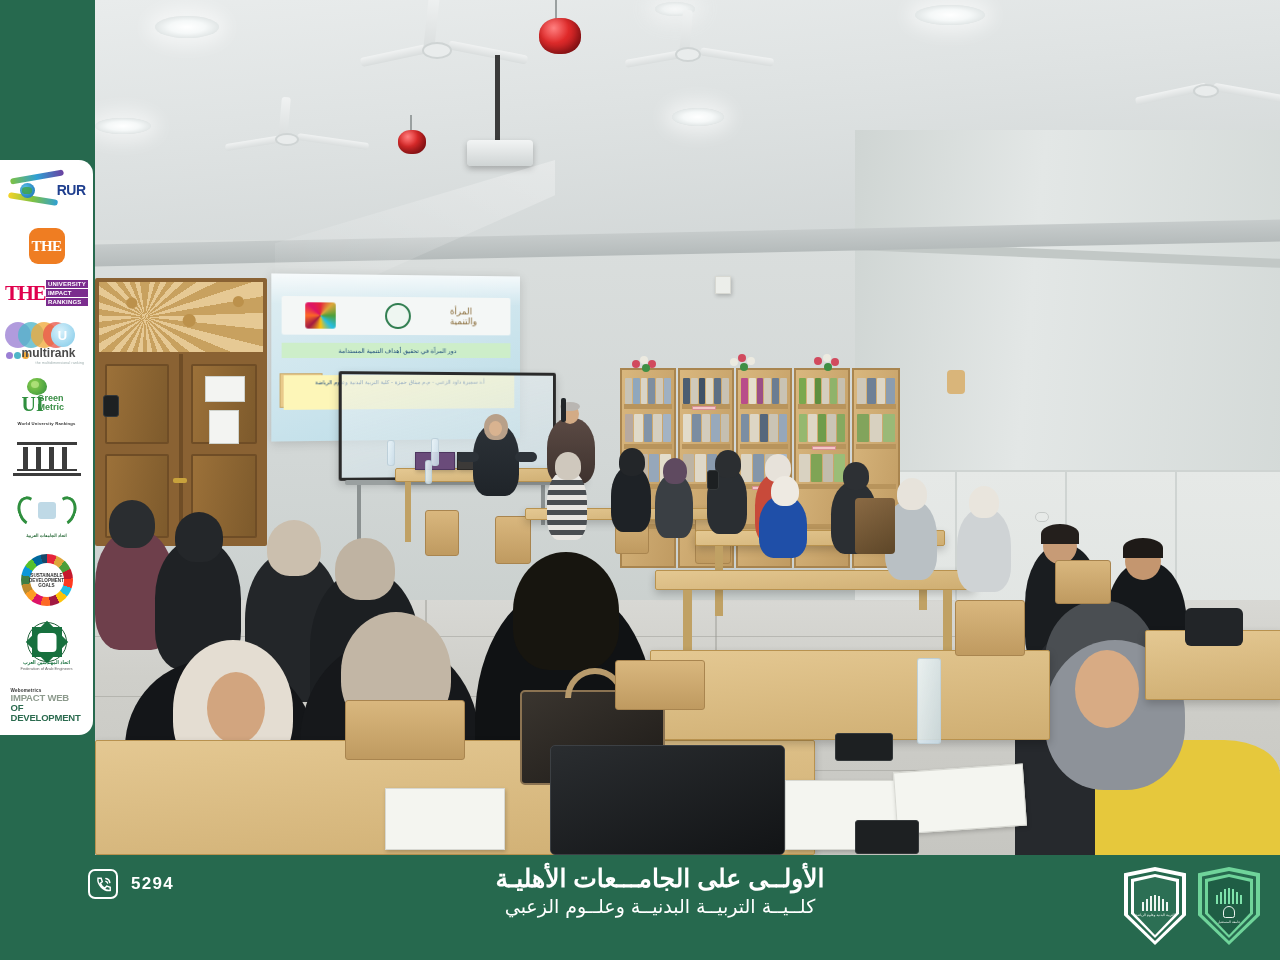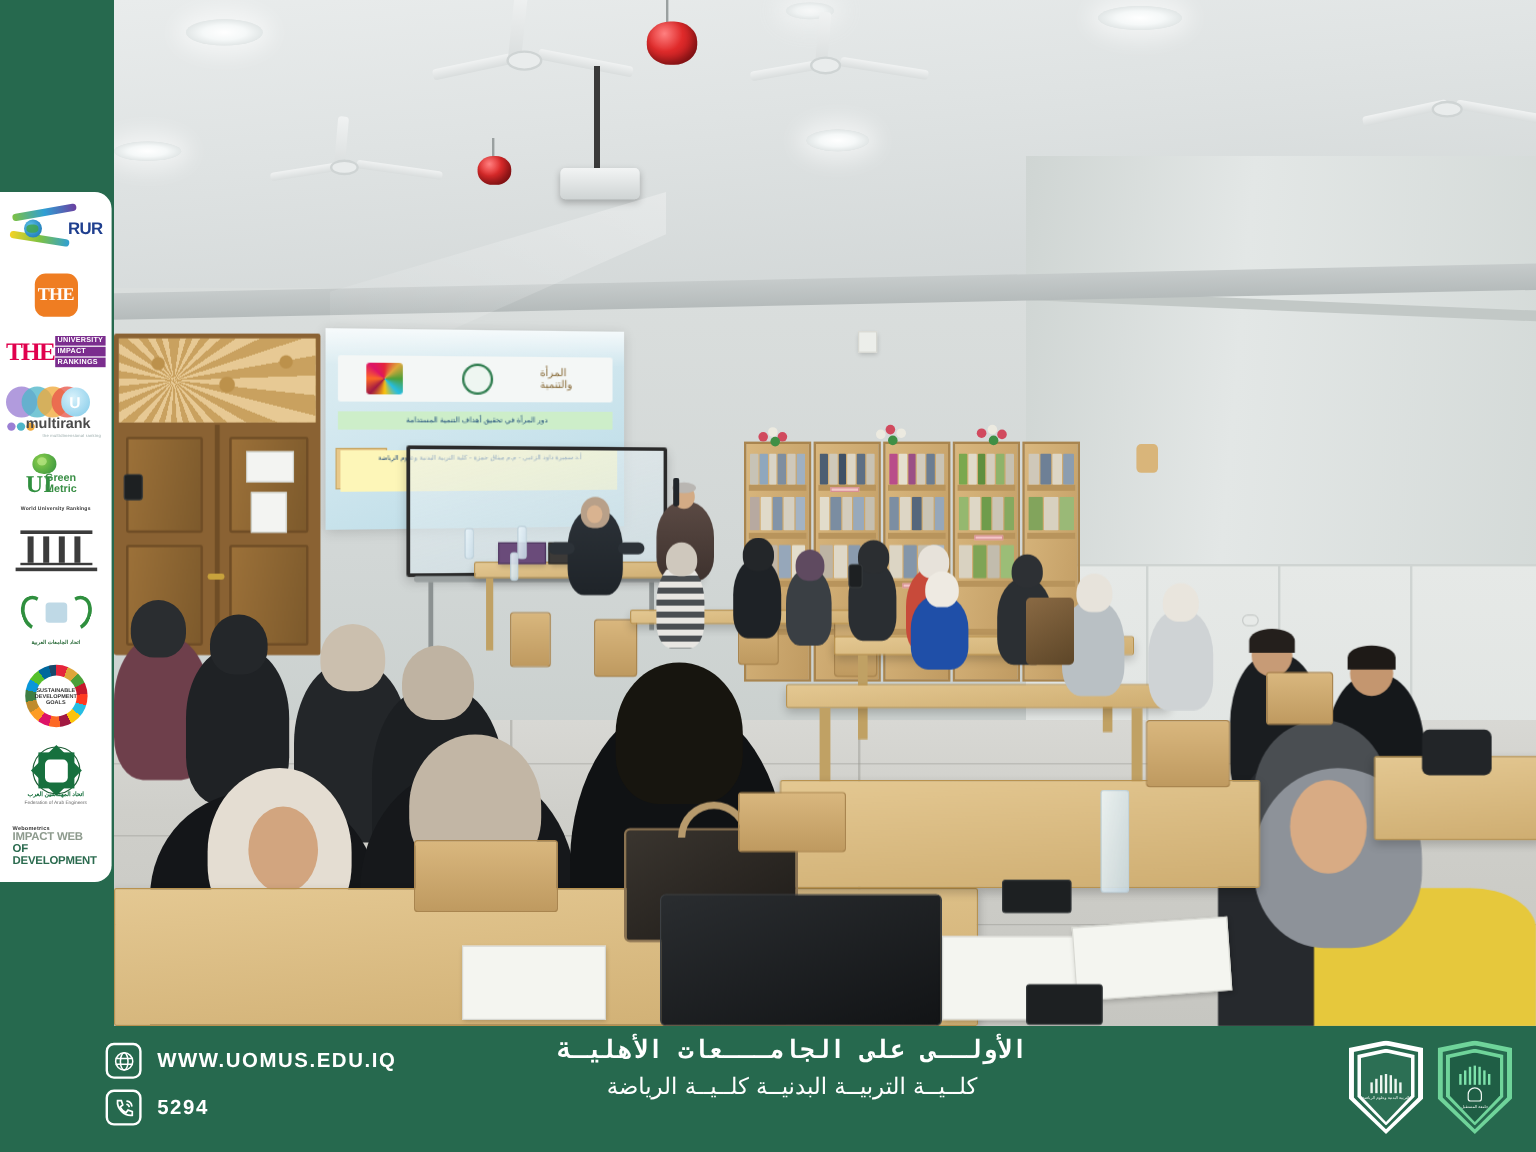--- a/index.html
+++ b/index.html
@@ -231,21 +231,21 @@
   .papers{position:absolute;background:#f4f5f0;border:1px solid #d7d8d2;box-shadow:1px 2px 4px rgba(0,0,0,.2);}
 
   
   #footer{position:absolute;left:0;bottom:0;width:1280px;height:105px;background:#26694e;z-index:7;}
   #contact{position:absolute;left:88px;top:14px;width:300px;}
   .contact-row{display:flex;align-items:center;gap:13px;margin-bottom:9px;}
   .ci{width:30px;height:30px;border:2px solid #fff;border-radius:7px;
      display:flex;align-items:center;justify-content:center;color:#fff;}
   .contact-txt{color:#fff;font-size:17px;font-weight:700;letter-spacing:1.3px;}
   #footer-center{position:absolute;left:380px;top:8px;width:560px;text-align:center;color:#fff;}
-  .f-ar1{font-size:21px;font-weight:700;font-family:Liberation Mono, monospace;direction:rtl;letter-spacing:0px;line-height:30px;}
+  .f-ar1{font-size:25px;font-weight:700;font-family:Liberation Sans, sans-serif;direction:rtl;letter-spacing:0px;line-height:30px;}
   .f-ar2{font-size:19px;font-family:"DejaVu Sans",sans-serif;direction:rtl;line-height:26px;}
   .f-en{font-size:19px;font-weight:700;letter-spacing:.4px;line-height:24px;}
   #crests{position:absolute;right:20px;top:12px;display:flex;gap:12px;}
   .crest{width:62px;height:78px;position:relative;}
   .crest-sh{position:absolute;inset:0;
      clip-path: polygon(50% 0, 100% 8%, 100% 62%, 50% 100%, 0 62%, 0 8%);}
   .crest-o{background:#ffffff;}
   .crest-i{position:absolute;inset:4px;clip-path:polygon(50% 0,100% 8%,100% 62%,50% 100%,0 62%,0 8%);background:#26694e;}
   .crest-i2{position:absolute;inset:7px;clip-path:polygon(50% 0,100% 8%,100% 62%,50% 100%,0 62%,0 8%);background:#fff;}
   .crest-core{position:absolute;inset:10px;clip-path:polygon(50% 0,100% 8%,100% 62%,50% 100%,0 62%,0 8%);
@@ -751,44 +751,33 @@
   <div class="papers" style="left:620px;top:276px;width:16px;height:18px;background:#eceeea;"></div>
   <div class="bag" style="left:852px;top:370px;width:18px;height:24px;background:#d9b57a;border-radius:4px;"></div>
   <div class="bag" style="left:940px;top:512px;width:14px;height:10px;background:#e7eae8;border:1px solid #c6cac8;"></div>
 </div>
 
 <div id="footer">
 
   <div id="contact">
     <div class="contact-row">
       <span class="ci">
-        <svg width="19" height="19" viewBox="0 0 24 24" fill="none" stroke="#fff" stroke-width="1.6">
-          <circle cx="12" cy="12" r="9"></circle>
-            <ellipse cx="12" cy="12" rx="4" ry="9"></ellipse>
-          <line x1="3" y1="9" x2="21" y2="9"></line>
-            <line x1="3" y1="15" x2="21" y2="15"></line>
-        </svg>
-      </span>
-      <span class="contact-txt">WWW.UOMUS.EDU.IQ</span>
-    </div>
-    <div class="contact-row">
-      <span class="ci">
         <svg width="19" height="19" viewBox="0 0 24 24" fill="none" stroke="#fff" stroke-width="1.8" stroke-linecap="round">
           <path d="M5 4 L9 4 L10.5 8.5 L8 10.5 C9 13.5 11 15.5 14 16.5 L16 14 L20.5 15.5 L20.5 19.5 C12 20.5 4 12.5 5 4 Z"></path>
           <path d="M15 4.5 a6 6 0 0 1 5 5"></path>
             <path d="M15 8 a3 3 0 0 1 2.2 2.2"></path>
         </svg>
       </span>
       <span class="contact-txt">5294</span>
     </div>
   </div>
 
   <div id="footer-center">
     <div class="f-ar1">الأولــى على الجامـــعات الأهليـة</div>
-    <div class="f-ar2">كلــيــة  التربيــة البدنيــة كلــيــة الرياضة</div>
+    <div class="f-ar2">كلــيــة  التربيــة البدنيــة وعلــوم الزعبي</div>
   </div>
 
   <div id="crests">
     <div class="crest">
       <div class="crest-sh crest-o"></div>
       <div class="crest-i"></div>
         <div class="crest-i2"></div>
       <div class="crest-core">
         <div class="crest-gate">
           <i class="cg-b" style="height:9px;"></i>

